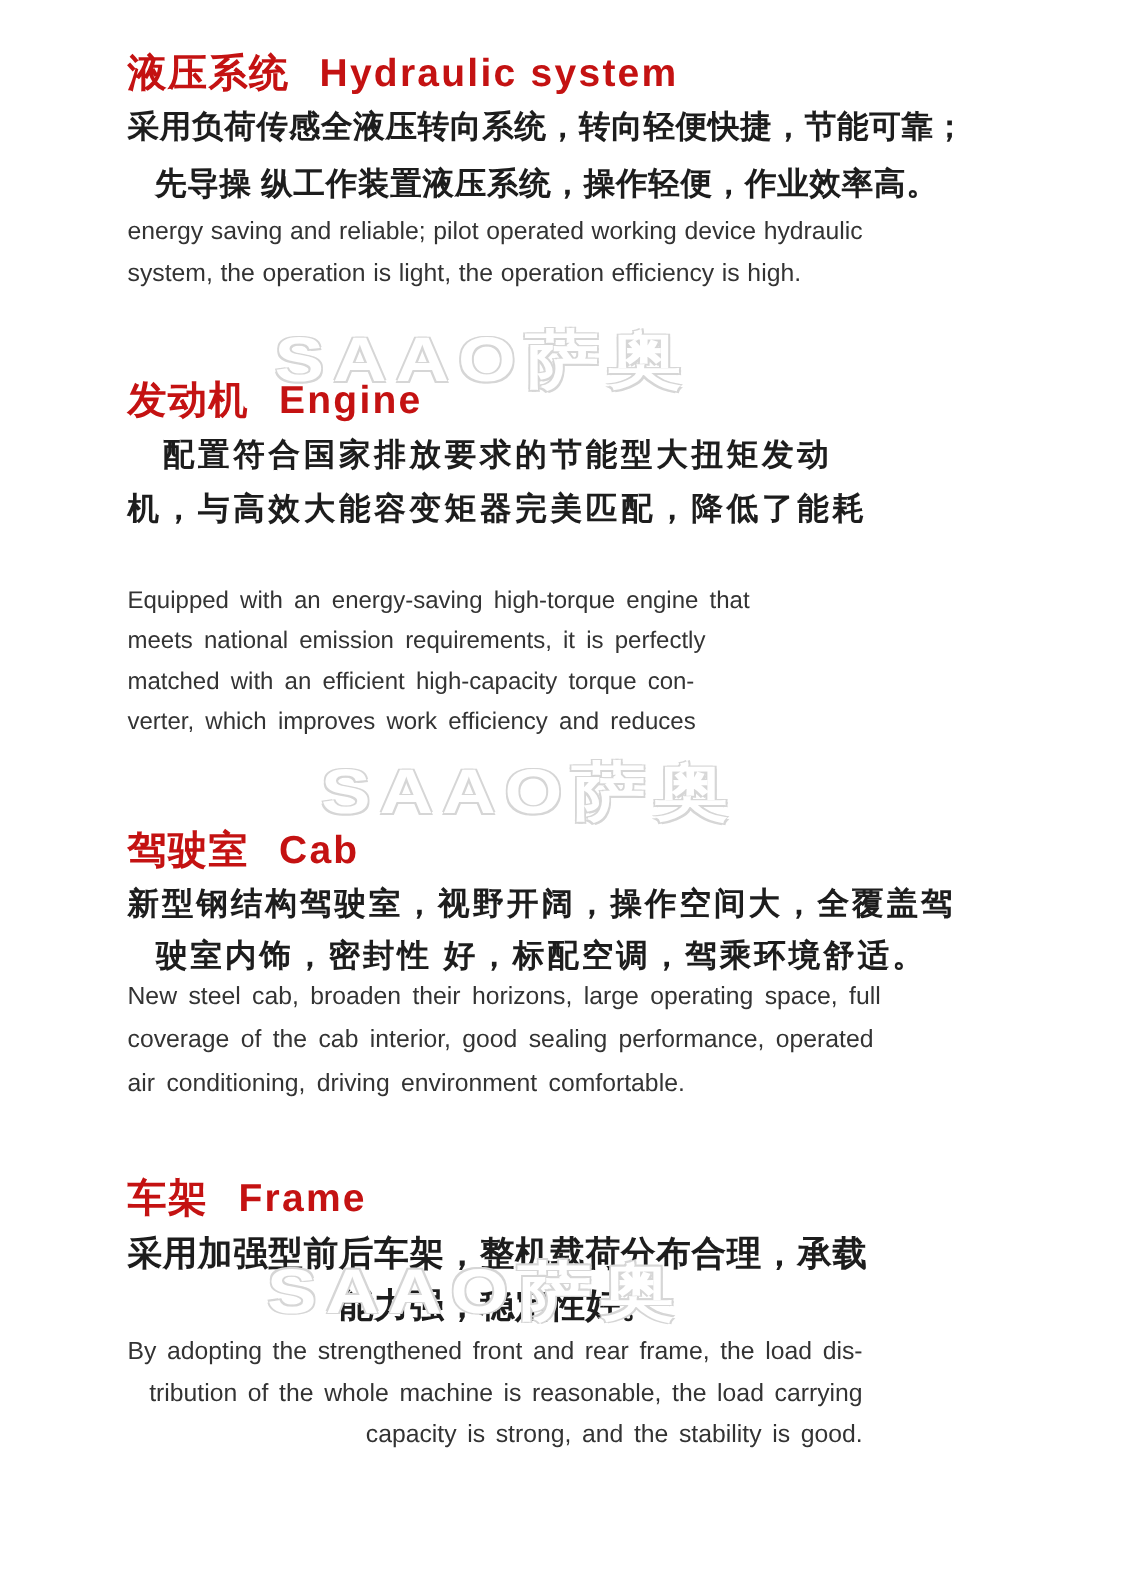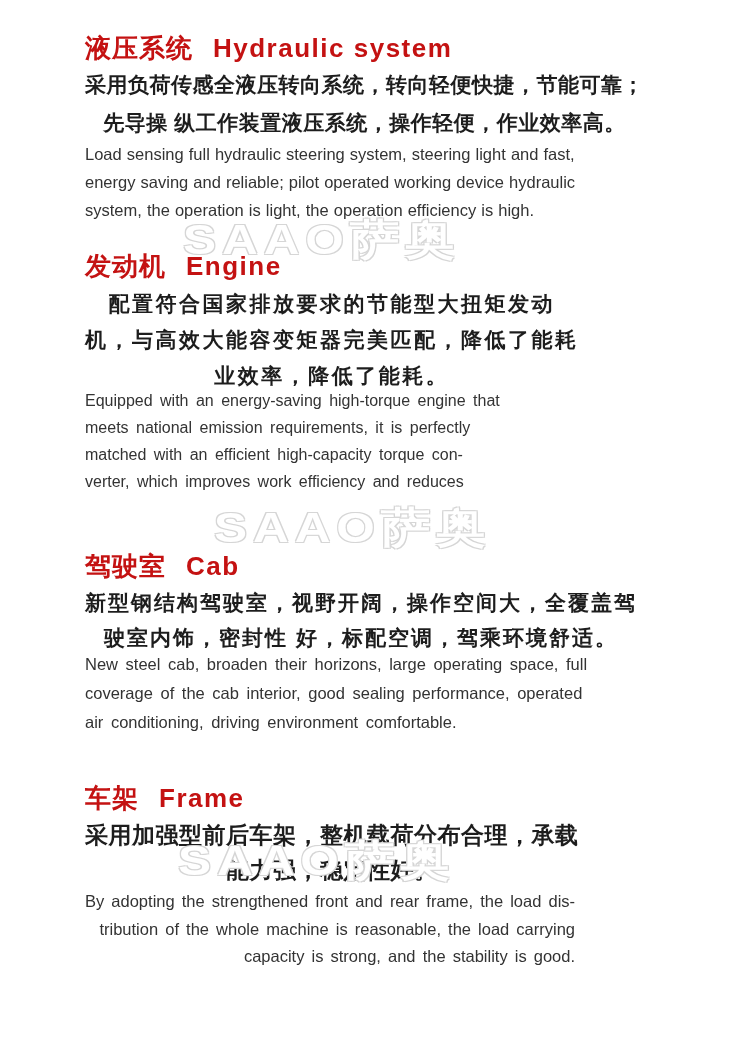--- a/index.html
+++ b/index.html
@@ -61,32 +61,30 @@
   <div class="wm wm3">SAAO萨奥</div>
 
   <div class="heading h-s1">
     <span class="zh">液压系统</span><span class="en">Hydraulic system</span>
   </div>
   <div class="zh-block zh-s1">
     <div class="line">采用负荷传感全液压转向系统，转向轻便快捷，节能可靠；</div>
     <div class="line">先导操 纵工作装置液压系统，操作轻便，作业效率高。</div>
   </div>
   <div class="en-block en-s1">
-    <div class="line">Load sensing full hydraulic steering system, steering light and fast,</div>
     <div class="line">energy saving and reliable; pilot operated working device hydraulic</div>
     <div class="line">system, the operation is light, the operation efficiency is high.</div>
   </div>
 
   <div class="heading h-s2">
     <span class="zh">发动机</span><span class="en">Engine</span>
   </div>
   <div class="zh-block zh-s2">
     <div class="line">配置符合国家排放要求的节能型大扭矩发动</div>
     <div class="line">机，与高效大能容变矩器完美匹配，降低了能耗</div>
-    <div class="line">业效率，降低了能耗。</div>
   </div>
   <div class="en-block en-s2">
     <div class="line">Equipped with an energy-saving high-torque engine that</div>
     <div class="line">meets national emission requirements, it is perfectly</div>
     <div class="line">matched with an efficient high-capacity torque con-</div>
     <div class="line">verter, which improves work efficiency and reduces</div>
   </div>
 
   <div class="heading h-s3">
     <span class="zh">驾驶室</span><span class="en">Cab</span>

